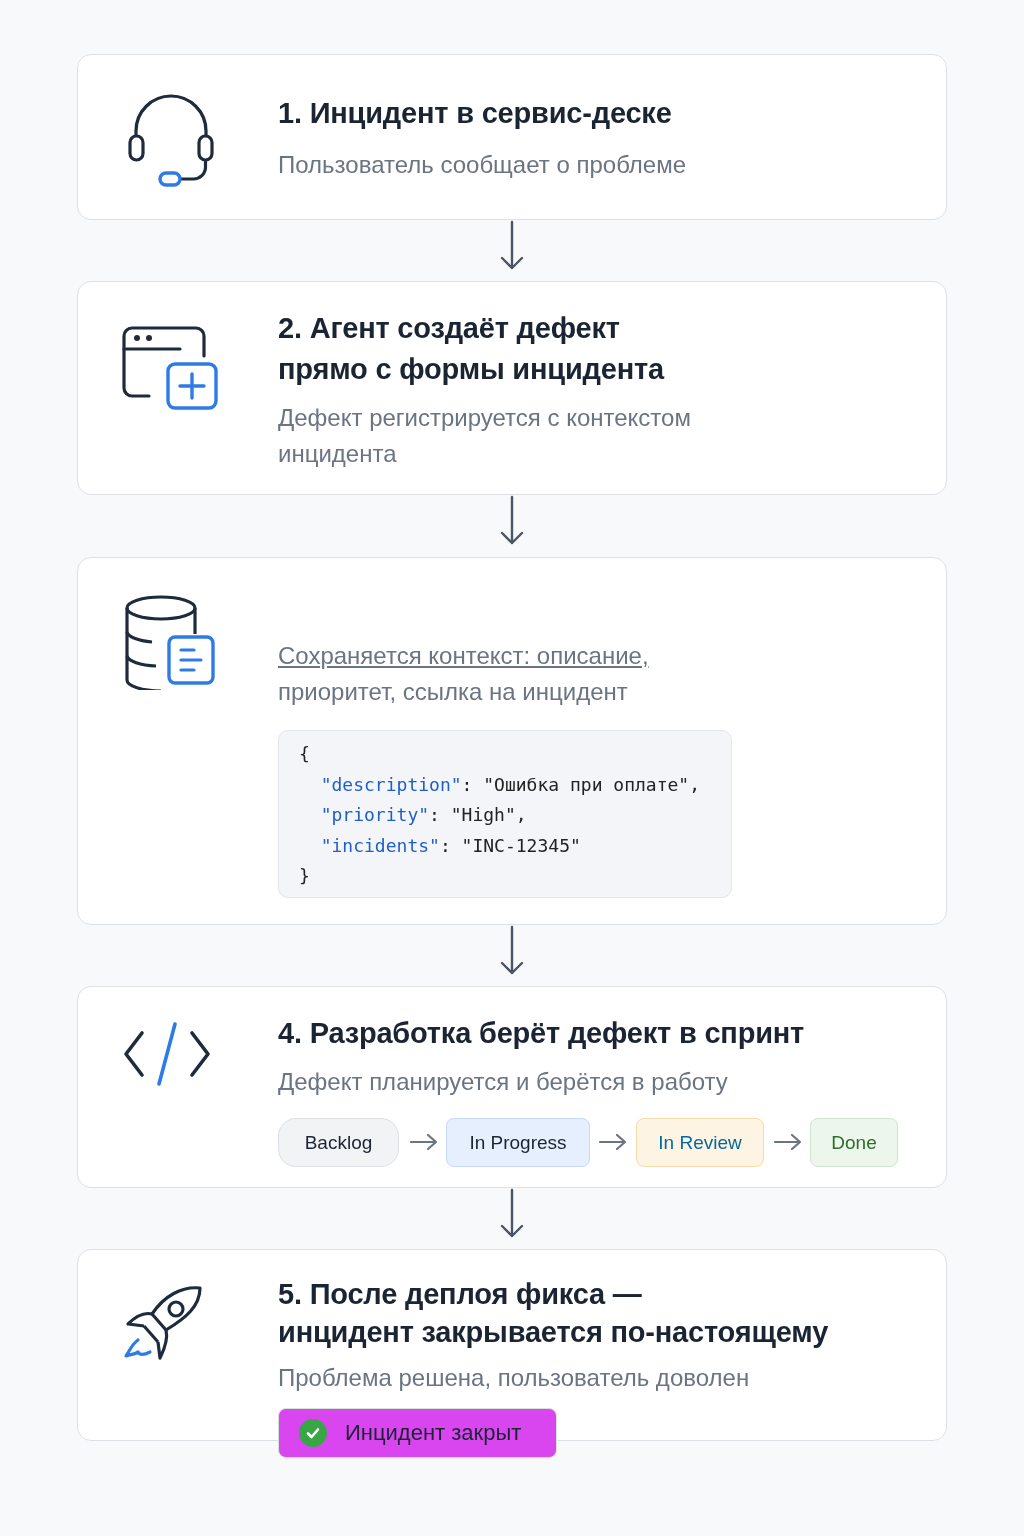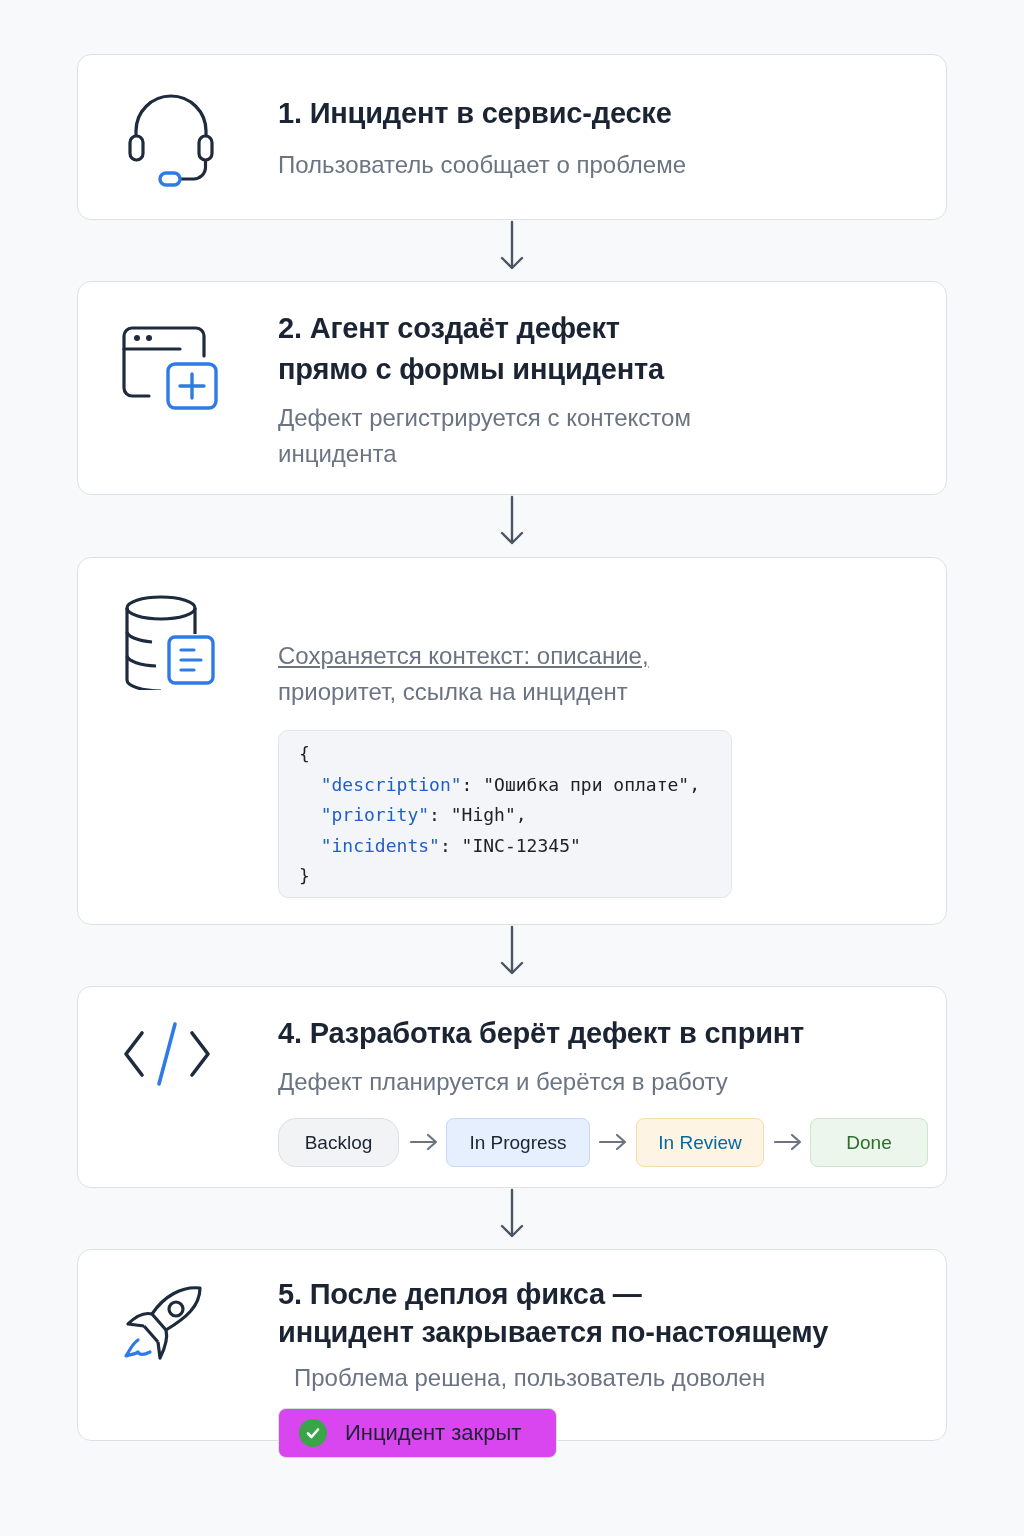--- a/index.html
+++ b/index.html
@@ -109,40 +109,40 @@
       <path d="M2 10 H27 M19 3 L27 10 L19 17" fill="none" stroke="#6b7482" stroke-width="2.2" stroke-linecap="round" stroke-linejoin="round"></path>
     </svg>
   <div class="pill" style="left:368px;width:144px;background:#e6effd;border-color:#c5d8f5;color:#1b2433;">In Progress</div>
   <svg class="pill-arrow" style="left:520px;" viewBox="0 0 30 20">
       <path d="M2 10 H27 M19 3 L27 10 L19 17" fill="none" stroke="#6b7482" stroke-width="2.2" stroke-linecap="round" stroke-linejoin="round"></path>
     </svg>
   <div class="pill" style="left:558px;width:128px;background:#fdf4e3;border-color:#f5dca8;color:#0369a1;">In Review</div>
   <svg class="pill-arrow" style="left:695px;" viewBox="0 0 30 20">
       <path d="M2 10 H27 M19 3 L27 10 L19 17" fill="none" stroke="#6b7482" stroke-width="2.2" stroke-linecap="round" stroke-linejoin="round"></path>
     </svg>
-  <div class="pill" style="left:732px;width:118px;background:#edf6ec;border-color:#cde5cb;color:#2c6e2a;">Done</div>
+  <div class="pill" style="left:732px;width:88px;background:#edf6ec;border-color:#cde5cb;color:#2c6e2a;">Done</div>
 </div>
 
 <svg class="arrow" style="top:1188px;" viewBox="0 0 28 52">
   <path d="M14 2 V48 M4 38 L14 48 L24 38" fill="none" stroke="#4b5563" stroke-width="2.4" stroke-linecap="round" stroke-linejoin="round"></path>
 </svg>
 
 <div class="card" style="top:1249px;height:192px;">
   <svg class="icon" style="left:44px;top:32px;" width="84" height="86" viewBox="0 0 84 86">
     <path d="M78 6 C60 4 42 14 30 32 L44 48 C64 36 78 24 78 6 Z" fill="none" stroke="#1e2b3c" stroke-width="3.2" stroke-linejoin="round"></path>
     <path d="M30 32 L20 48 L44 58 L44 48" fill="none" stroke="#1e2b3c" stroke-width="0"></path>
     <path d="M30 32 C22 30 14 34 6 42 L22 44" fill="none" stroke="#1e2b3c" stroke-width="3.2" stroke-linejoin="round"></path>
     <path d="M44 48 C46 56 44 64 38 76 L36 60" fill="none" stroke="#1e2b3c" stroke-width="3.2" stroke-linejoin="round"></path>
     <path d="M22 44 L36 60" fill="none" stroke="#1e2b3c" stroke-width="3.2"></path>
     <circle cx="54" cy="27" r="7" fill="none" stroke="#1e2b3c" stroke-width="3.2"></circle>
     <path d="M16 58 C10 62 8 68 4 74 C10 72 14 72 16 70 C18 74 24 72 28 70" fill="none" stroke="#2f7be5" stroke-width="3.2" stroke-linecap="round" stroke-linejoin="round"></path>
   </svg>
   <div class="title" style="top:24px;">5. После деплоя фикса —</div>
   <div class="title" style="top:62px;">инцидент закрывается по-настоящему</div>
-  <div class="sub" style="top:110px;margin-left:16px;">Проблема решена, пользователь доволен</div>
+  <div class="sub" style="top:110px;">Проблема решена, пользователь доволен</div>
   <div class="badge">
     <span class="check">
       <svg width="16" height="16" viewBox="0 0 16 16">
           <path d="M3 8.5 L6.5 12 L13 4.5" fill="none" stroke="#fff" stroke-width="2.6" stroke-linecap="round" stroke-linejoin="round"></path>
         </svg>
     </span>
     <span>Инцидент закрыт</span>
   </div>
 </div>
 

